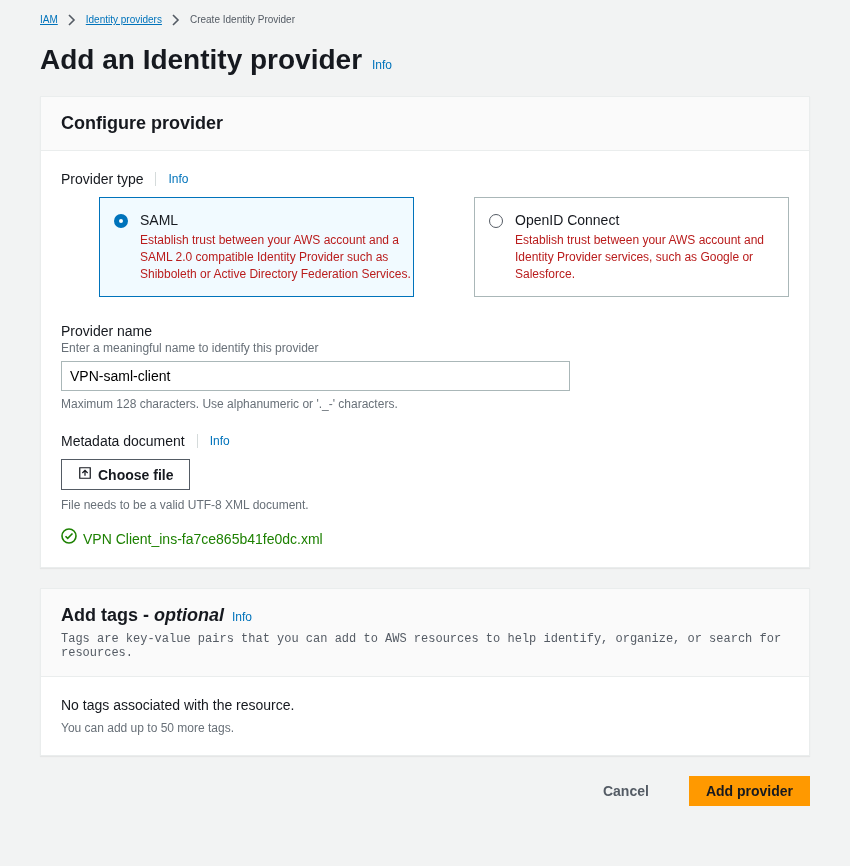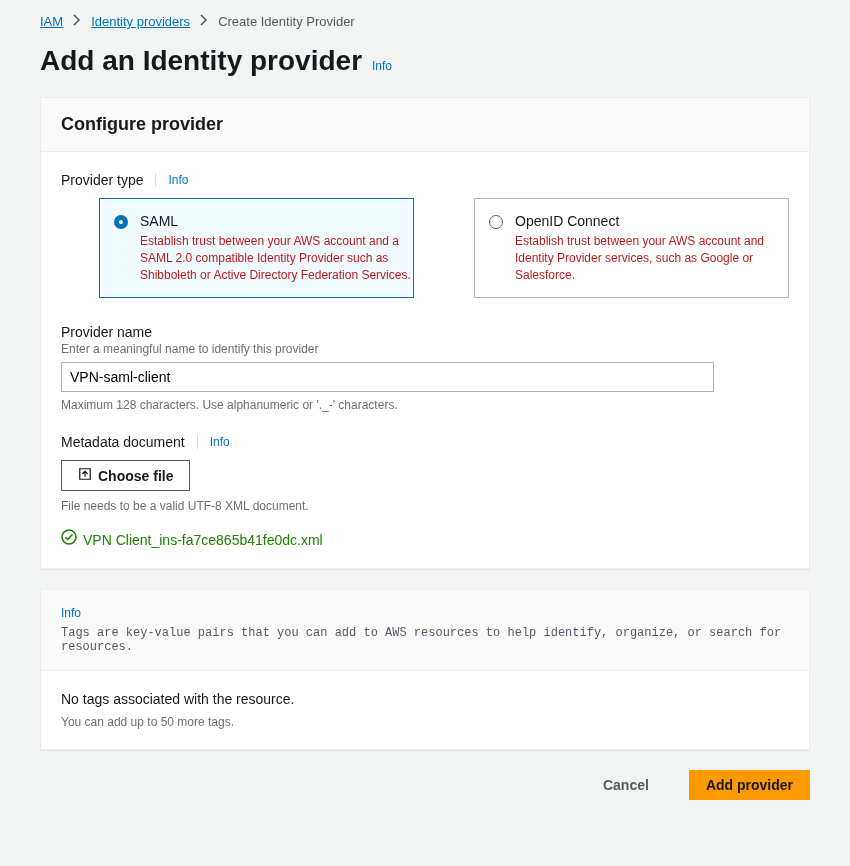--- a/index.html
+++ b/index.html
@@ -7,21 +7,21 @@
     font-family: "Amazon Ember", "Helvetica Neue", Arial, sans-serif;
     background: #f2f3f3;
     color: #16191f;
     font-size: 14px;
     padding: 14px 40px 30px 40px;
     width: 850px;
   }
   .breadcrumb {
     display: flex;
     gap: 10px;
-    font-size: 13px;
+    font-size: 10px;
     margin-bottom: 16px;
   }
   .breadcrumb .link { color: #0073bb; text-decoration: underline; cursor: pointer; }
   .breadcrumb .sep { color: #545b64; }
   .breadcrumb .current { color: #545b64; }
   h1.page-title {
     font-size: 28px;
     font-weight: 700;
     margin-bottom: 20px;
     display: flex;
@@ -68,21 +68,21 @@
     border-radius: 50%;
     background:#fff;
   }
   .radio-card.selected .radio-dot {
     border: 5px solid #0073bb;
     width: 14px; height: 14px;
   }
   .radio-card .title { font-size: 14px; font-weight: 400; margin-bottom: 4px;}
   .radio-card .desc { font-size: 12px; color: #b91c1c; line-height: 1.4;}
   .text-input {
-    width: 653px;
+    width: 509px;
     max-width: 100%;
     padding: 6px 8px;
     border: 1px solid #aab7b8;
     font-size: 14px;
     margin-top: 6px;
   }
   .section-gap { margin-top: 22px; }
   .btn {
     display: inline-flex;
     align-items: center;
@@ -195,20 +195,23 @@
         <span>VPN Client_ins-fa7ce865b41fe0dc.xml</span>
       </div>
     </div>
 
   </div>
 </section>
 
 <section class="panel">
   <div class="panel-header tags-header">
     <div class="title-row">
+      <h2>
+        <span>Add tags - </span><span class="optional-word">optional</span>
+      </h2>
       <span class="info-link">Info</span>
     </div>
     <div class="sub">Tags are key-value pairs that you can add to AWS resources to help identify, organize, or search for resources.</div>
   </div>
   <div class="panel-body">
     <div>No tags associated with the resource.</div>
     <div class="hint" style="margin-top:8px">You can add up to 50 more tags.</div>
   </div>
 </section>
 

